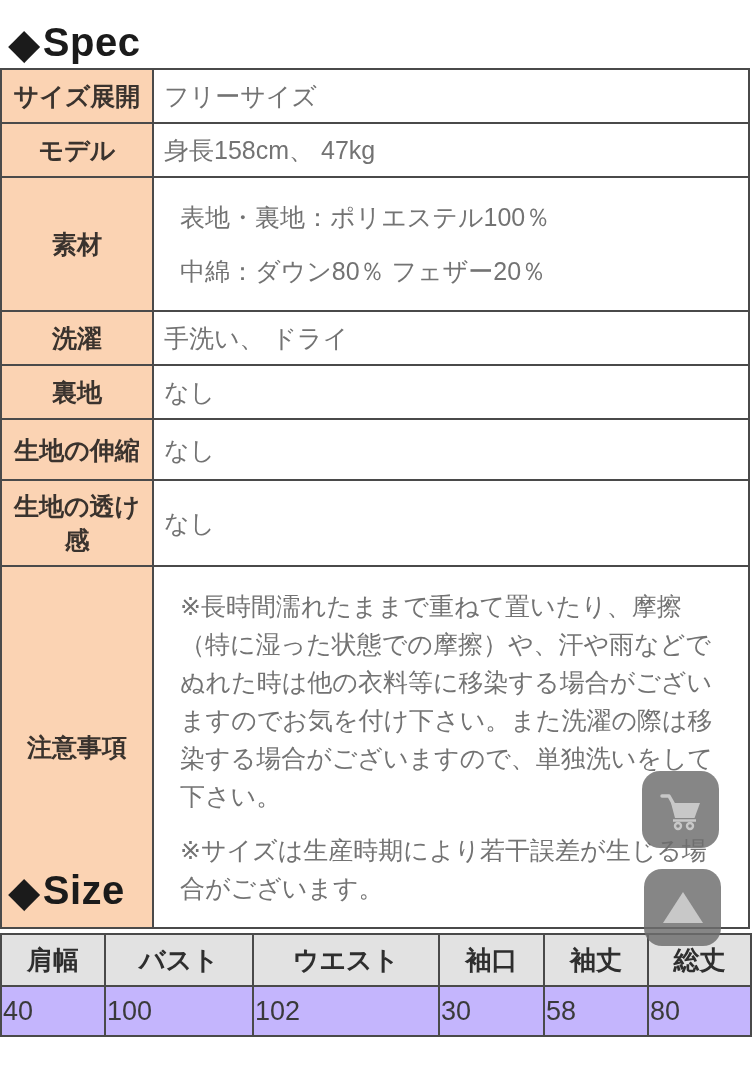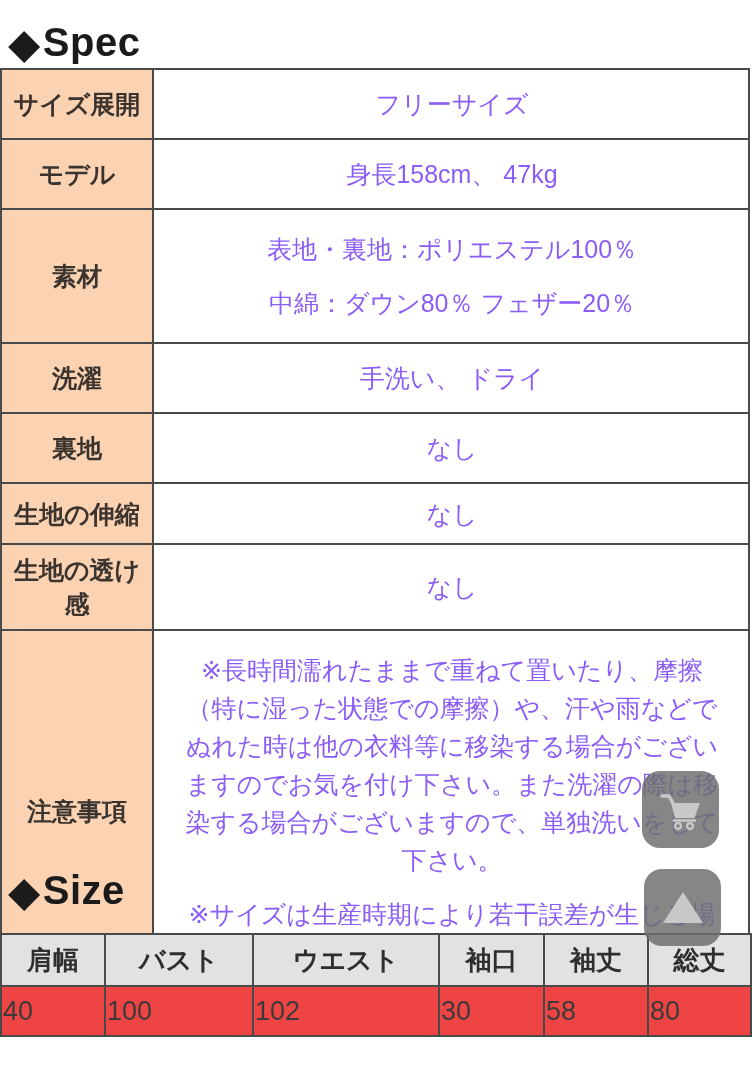--- a/index.html
+++ b/index.html
@@ -18,30 +18,30 @@
   .size-heading{top:864px;}
 
   table{border-collapse:collapse;table-layout:fixed;}
   .spec-table{position:absolute;left:0;top:68px;width:750px;}
   .spec-table th,.spec-table td{border:2px solid #4a4a4a;vertical-align:middle;}
   .spec-table th{
     background:#FBD3B3;width:152px;font-size:25px;font-weight:bold;
     text-align:center;padding:2px;color:#3a332e;line-height:34px;
   }
   .spec-table td{
-    background:#ffffff;font-size:25px;text-align:center;
-    padding:4px 8px 4px 10px;line-height:38px;color:#8b5cf6;
+    background:#ffffff;font-size:25px;text-align:left;
+    padding:4px 8px 4px 10px;line-height:38px;color:#737373;
   }
-  .h54{height:70px;} .h53{height:61px;} .h94{height:86px;} .h318{height:318px;}
+  .h54{height:54px;} .h53{height:61px;} .h94{height:86px;} .h318{height:318px;}
   .para{margin:16px;line-height:38px;}
 
   .size-table{position:absolute;left:0;top:933px;width:750px;}
   .size-table th,.size-table td{border:2px solid #4a4a4a;vertical-align:middle;}
   .size-table th{background:#E2E2E2;font-size:26px;font-weight:bold;height:48px;color:#2e2e2e;}
-  .size-table td{background:#ef4444;font-size:27px;height:46px;color:#3a3a3a;}
+  .size-table td{background:#c4b5fd;font-size:27px;height:46px;color:#3a3a3a;}
 
   .fab{
     position:absolute;width:77px;height:77px;border:none;
     border-radius:18px;background:rgba(110,110,110,0.83);
     display:flex;align-items:center;justify-content:center;
     cursor:pointer;z-index:5;padding:0;
   }
   .fab-cart{left:642px;top:771px;}
   .fab-top{left:644px;top:869px;}
   .tri{

